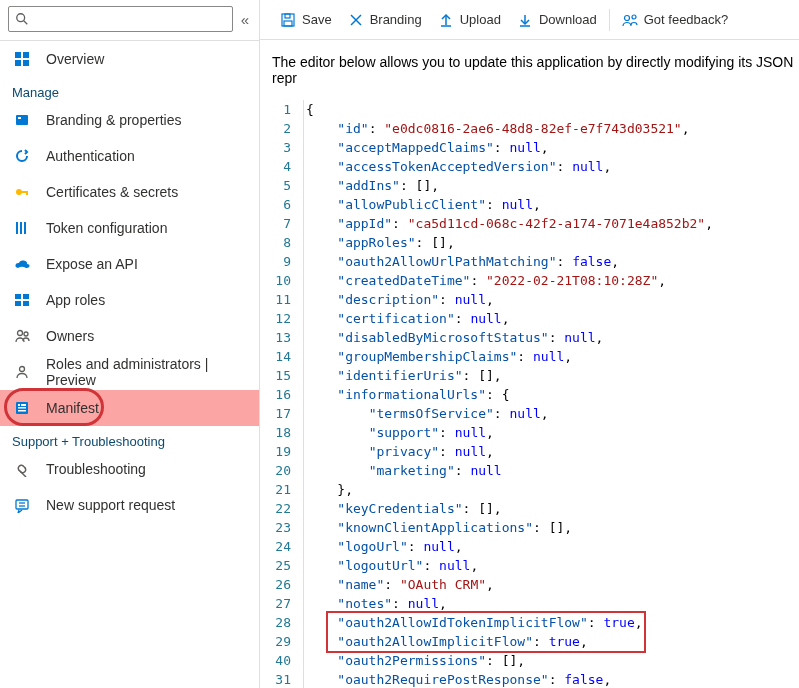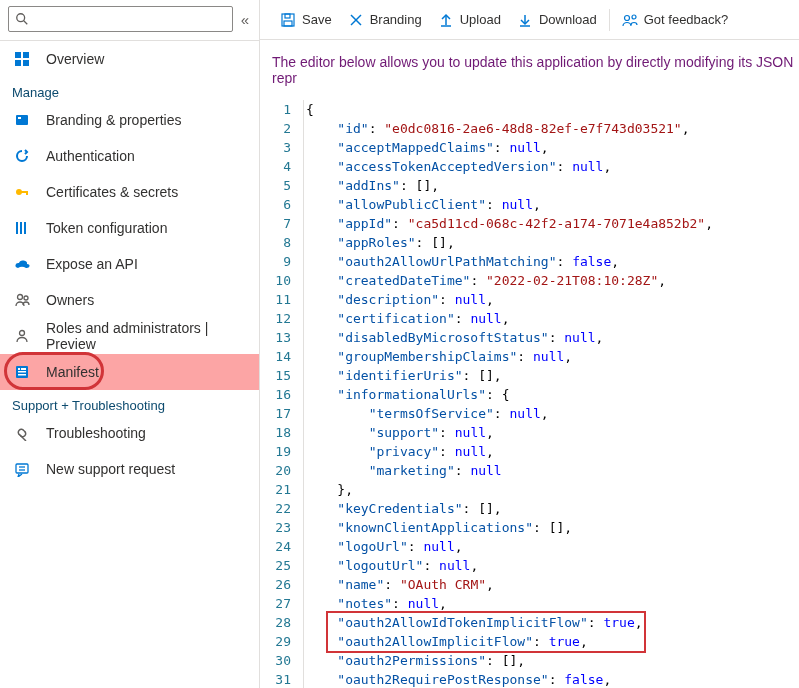--- a/index.html
+++ b/index.html
@@ -16,21 +16,21 @@
 .nav-item { display: flex; align-items: center; height: 36px; padding: 0 14px; cursor: pointer; gap: 16px; position: relative; }
 .nav-item.active { background: #fca5a5; }
 .nav-item .icon { width: 16px; height: 16px; flex-shrink: 0; display: flex; align-items: center; justify-content: center; }
 .nav-label { font-size: 14px; color: #323130; }
 .circle-annot { position: absolute; left: 4px; top: -2px; width: 100px; height: 38px; border: 3px solid #d13438; border-radius: 22px; pointer-events: none; }
 .main { flex: 1; display: flex; flex-direction: column; }
 .toolbar { display: flex; align-items: center; height: 40px; padding: 0 12px; border-bottom: 1px solid #e1dfdd; }
 .tbtn { display: flex; align-items: center; gap: 6px; padding: 4px 8px; cursor: pointer; color: #323130; font-size: 13px; }
 .tbtn .ticon { width: 16px; height: 16px; display: flex; align-items: center; justify-content: center; }
 .tbar-sep { width: 1px; height: 22px; background: #e1dfdd; margin: 0 4px; }
-.desc { padding: 14px 0 14px 12px; font-size: 14px; color: #701a75; }
+.desc { padding: 14px 0 14px 12px; font-size: 14px; color: #000000; }
 .editor { flex: 1; display: flex; font-family: Consolas, monospace; font-size: 13px; position: relative; overflow: hidden; }
 .gutter { width: 44px; text-align: right; color: #237893; padding-right: 12px; border-right: 1px solid #e1dfdd; }
 .gutter div, .code-line { height: 19px; line-height: 19px; }
 .code { flex: 1; padding-left: 2px; white-space: pre; }
 .code-line { position: relative; }
 .red-box { position: absolute; border: 2px solid #d13438; pointer-events: none; }
 .tok-key { color: #0451a5; }
 .tok-str { color: #a31515; }
 .tok-null { color: #0000ff; }
 .tok-bool { color: #0000ff; }
@@ -102,20 +102,31 @@
           </span>
           <span class="nav-label">Token configuration</span>
         </div>
         <div class="nav-item">
           <span class="icon">
             <svg width="16" height="16" viewBox="0 0 16 16" fill="#0078d4">
               <path d="M4 12 A6 4 0 0 1 12 12 A3 2 0 0 0 13 8 A4 3 0 0 0 5 7 A3 2.5 0 0 0 4 12 Z"></path>
             </svg>
           </span>
           <span class="nav-label">Expose an API</span>
+        </div>
+        <div class="nav-item">
+          <span class="icon">
+            <svg width="16" height="16" viewBox="0 0 16 16" fill="#0078d4">
+              <rect x="1" y="2" width="6" height="5"></rect>
+              <rect x="9" y="2" width="6" height="5"></rect>
+              <rect x="1" y="9" width="6" height="5"></rect>
+              <rect x="9" y="9" width="6" height="5"></rect>
+            </svg>
+          </span>
+          <span class="nav-label">App roles</span>
         </div>
         <div class="nav-item">
           <span class="icon">
             <svg width="16" height="16" viewBox="0 0 16 16" fill="none" stroke="#605e5c" stroke-width="1.3">
               <circle cx="6" cy="5" r="2.5"></circle>
               <path d="M2 14c0-2.5 2-4 4-4s4 1.5 4 4"></path>
               <circle cx="12" cy="6" r="2"></circle>
               <path d="M9 13c0-2 1.5-3 3-3s3 1 3 3"></path>
             </svg>
           </span>
@@ -246,19 +257,19 @@
           <div>20</div>
           <div>21</div>
           <div>22</div>
           <div>23</div>
           <div>24</div>
           <div>25</div>
           <div>26</div>
           <div>27</div>
           <div>28</div>
           <div>29</div>
-          <div>30</div>
+          <div>40</div>
           <div>31</div>
         </div>
       <div class="code" id="code" style="position: relative;"><div class="code-line"><span class="tok-brace">{</span></div><div class="code-line">    <span class="tok-key">"id"</span><span class="tok-punc">: </span><span class="tok-str">"e0dc0816-2ae6-48d8-82ef-e7f743d03521"</span><span class="tok-punc">,</span></div><div class="code-line">    <span class="tok-key">"acceptMappedClaims"</span><span class="tok-punc">: </span><span class="tok-null">null</span><span class="tok-punc">,</span></div><div class="code-line">    <span class="tok-key">"accessTokenAcceptedVersion"</span><span class="tok-punc">: </span><span class="tok-null">null</span><span class="tok-punc">,</span></div><div class="code-line">    <span class="tok-key">"addIns"</span><span class="tok-punc">: []</span><span class="tok-punc">,</span></div><div class="code-line">    <span class="tok-key">"allowPublicClient"</span><span class="tok-punc">: </span><span class="tok-null">null</span><span class="tok-punc">,</span></div><div class="code-line">    <span class="tok-key">"appId"</span><span class="tok-punc">: </span><span class="tok-str">"ca5d11cd-068c-42f2-a174-7071e4a852b2"</span><span class="tok-punc">,</span></div><div class="code-line">    <span class="tok-key">"appRoles"</span><span class="tok-punc">: []</span><span class="tok-punc">,</span></div><div class="code-line">    <span class="tok-key">"oauth2AllowUrlPathMatching"</span><span class="tok-punc">: </span><span class="tok-bool">false</span><span class="tok-punc">,</span></div><div class="code-line">    <span class="tok-key">"createdDateTime"</span><span class="tok-punc">: </span><span class="tok-str">"2022-02-21T08:10:28Z"</span><span class="tok-punc">,</span></div><div class="code-line">    <span class="tok-key">"description"</span><span class="tok-punc">: </span><span class="tok-null">null</span><span class="tok-punc">,</span></div><div class="code-line">    <span class="tok-key">"certification"</span><span class="tok-punc">: </span><span class="tok-null">null</span><span class="tok-punc">,</span></div><div class="code-line">    <span class="tok-key">"disabledByMicrosoftStatus"</span><span class="tok-punc">: </span><span class="tok-null">null</span><span class="tok-punc">,</span></div><div class="code-line">    <span class="tok-key">"groupMembershipClaims"</span><span class="tok-punc">: </span><span class="tok-null">null</span><span class="tok-punc">,</span></div><div class="code-line">    <span class="tok-key">"identifierUris"</span><span class="tok-punc">: []</span><span class="tok-punc">,</span></div><div class="code-line">    <span class="tok-key">"informationalUrls"</span><span class="tok-punc">: {</span></div><div class="code-line">        <span class="tok-key">"termsOfService"</span><span class="tok-punc">: </span><span class="tok-null">null</span><span class="tok-punc">,</span></div><div class="code-line">        <span class="tok-key">"support"</span><span class="tok-punc">: </span><span class="tok-null">null</span><span class="tok-punc">,</span></div><div class="code-line">        <span class="tok-key">"privacy"</span><span class="tok-punc">: </span><span class="tok-null">null</span><span class="tok-punc">,</span></div><div class="code-line">        <span class="tok-key">"marketing"</span><span class="tok-punc">: </span><span class="tok-null">null</span></div><div class="code-line">    <span class="tok-brace">}</span><span class="tok-punc">,</span></div><div class="code-line">    <span class="tok-key">"keyCredentials"</span><span class="tok-punc">: []</span><span class="tok-punc">,</span></div><div class="code-line">    <span class="tok-key">"knownClientApplications"</span><span class="tok-punc">: []</span><span class="tok-punc">,</span></div><div class="code-line">    <span class="tok-key">"logoUrl"</span><span class="tok-punc">: </span><span class="tok-null">null</span><span class="tok-punc">,</span></div><div class="code-line">    <span class="tok-key">"logoutUrl"</span><span class="tok-punc">: </span><span class="tok-null">null</span><span class="tok-punc">,</span></div><div class="code-line">    <span class="tok-key">"name"</span><span class="tok-punc">: </span><span class="tok-str">"OAuth CRM"</span><span class="tok-punc">,</span></div><div class="code-line">    <span class="tok-key">"notes"</span><span class="tok-punc">: </span><span class="tok-null">null</span><span class="tok-punc">,</span></div><div class="code-line">    <span class="tok-key">"oauth2AllowIdTokenImplicitFlow"</span><span class="tok-punc">: </span><span class="tok-bool">true</span><span class="tok-punc">,</span></div><div class="code-line">    <span class="tok-key">"oauth2AllowImplicitFlow"</span><span class="tok-punc">: </span><span class="tok-bool">true</span><span class="tok-punc">,</span></div><div class="code-line">    <span class="tok-key">"oauth2Permissions"</span><span class="tok-punc">: []</span><span class="tok-punc">,</span></div><div class="code-line">    <span class="tok-key">"oauth2RequirePostResponse"</span><span class="tok-punc">: </span><span class="tok-bool">false</span><span class="tok-punc">,</span></div><div class="red-box" style="left: 22px; top: 511px; height: 42px; width: 320px;"></div></div>
     </div>
   </main>
 </div>
 
 </body></html>

